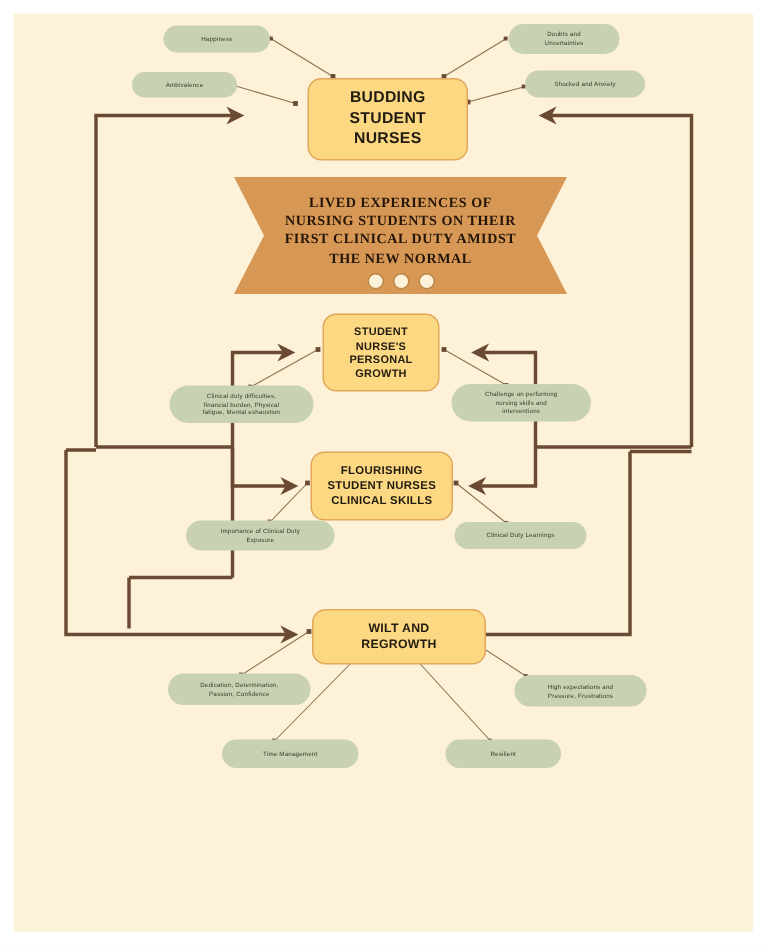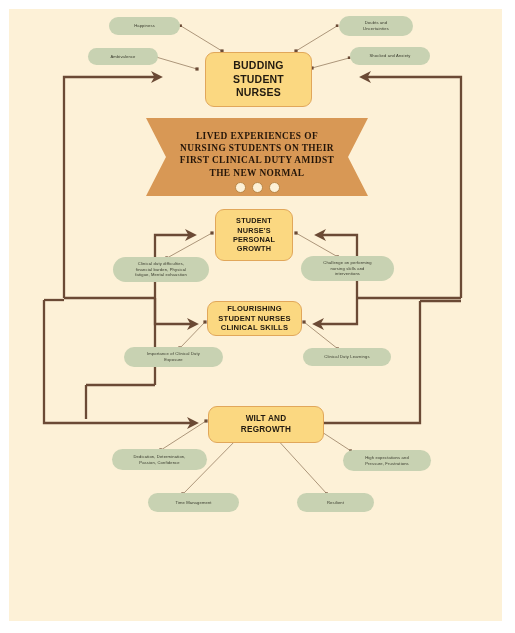--- a/index.html
+++ b/index.html
@@ -52,21 +52,21 @@
   }
   #node-budding {
     left: 196px; top: 43px; width: 107px; height: 55px;
     font-size: 10.5px;
   }
   #node-growth {
     left: 206px; top: 200px; width: 78px; height: 52px;
     font-size: 7.3px;
   }
   #node-flourishing {
-    left: 198px; top: 292px; width: 95px; height: 35px;
+    left: 198px; top: 292px; width: 95px; height: 46px;
     font-size: 7.6px;
   }
   #node-wilt {
     left: 199px; top: 397px; width: 116px; height: 37px;
     font-size: 8.2px;
   }
   
   .pill {
     position: absolute;
     box-sizing: border-box;
@@ -80,21 +80,21 @@
     font-size: 4.1px;
     line-height: 1.45;
     letter-spacing: 0.15px;
     padding: 2px 5px;
     white-space: pre-line;
     z-index: 4;
   }
   
   #banner {
     position: absolute;
-    left: 137px; top: 109px;
+    left: 147px; top: 109px;
     width: 222px; height: 92px;
     z-index: 3;
   }
   #banner-shape {
     position: absolute;
     left: 0; top: 0;
     width: 222px; height: 78px;
     background: #d89855;
     clip-path: polygon(0% 0%, 100% 0%, 91% 50%, 100% 100%, 0% 100%, 9% 50%);
   }

